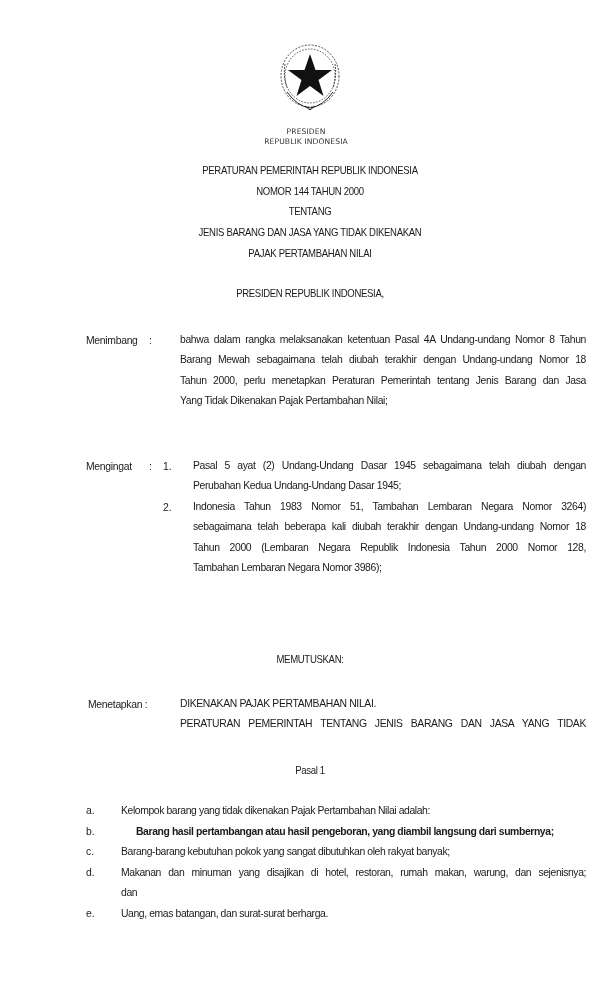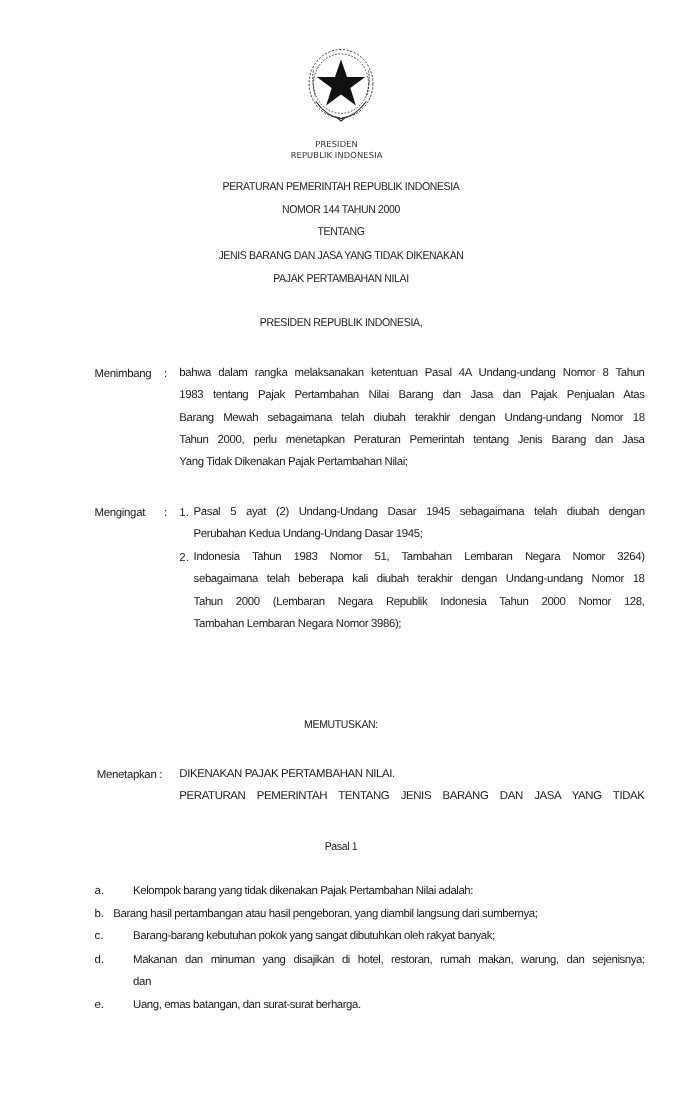--- a/index.html
+++ b/index.html
@@ -18,21 +18,21 @@
     .center-line {
       position: absolute; left: 0; width: 620px; text-align: center;
       font-size: 10.4px; letter-spacing: -0.35px; transform: scaleX(0.92); transform-origin: 310px 0;
     }
     .label { position: absolute; font-size: 10.4px; letter-spacing: -0.3px; white-space: nowrap; }
     .colon { position: absolute; font-size: 10.4px; }
     .para {
       position: absolute; font-size: 10.4px; letter-spacing: -0.35px; line-height: 20.3px;
       text-align: justify; text-align-last: left;
     }
-    .line { display: block; white-space: nowrap; text-align: justify; text-align-last: justify; }
+    .line { display: block; white-space: nowrap; text-align: justify; text-align-last: justify; margin-left: 17px; }
     .line.last { text-align-last: left; }
     .num { position: absolute; font-size: 10.4px; }
     .list-item { position: absolute; font-size: 10.4px; letter-spacing: -0.4px; white-space: nowrap; }
   </style>
 </head>
 <body>
 
 <div class="page">
 
   <svg class="emblem" viewBox="0 0 66 76">
@@ -54,21 +54,20 @@
   <div class="center-line" style="top:206px;">TENTANG</div>
   <div class="center-line" style="top:227px;">JENIS BARANG DAN JASA YANG TIDAK DIKENAKAN</div>
   <div class="center-line" style="top:248px;">PAJAK PERTAMBAHAN NILAI</div>
 
   <div class="center-line" style="top:288px;">PRESIDEN REPUBLIK INDONESIA,</div>
 
   <div class="label" style="left:86px; top:335px;">Menimbang</div>
   <div class="colon" style="left:149px; top:335px;">:</div>
   <div class="para" style="left:163px; top:330px; width:423px;">
     <span class="line">bahwa dalam rangka melaksanakan ketentuan Pasal 4A Undang-undang Nomor 8 Tahun</span>
-    <span class="line">1983 tentang Pajak Pertambahan Nilai Barang dan Jasa dan Pajak Penjualan Atas</span>
     <span class="line">Barang Mewah sebagaimana telah diubah terakhir dengan Undang-undang Nomor 18</span>
     <span class="line">Tahun 2000, perlu menetapkan Peraturan Pemerintah tentang Jenis Barang dan Jasa</span>
     <span class="line last">Yang Tidak Dikenakan Pajak Pertambahan Nilai;</span>
   </div>
 
   <div class="label" style="left:86px; top:461px;text-align:center;">Mengingat</div>
   <div class="colon" style="left:149px; top:461px;">:</div>
 
   <div class="num" style="left:163px; top:461px;">1.</div>
   <div class="para" style="left:176px; top:456px; width:410px;">
@@ -91,21 +90,21 @@
     <span class="line last">DIKENAKAN PAJAK PERTAMBAHAN NILAI.</span>
     <span class="line">PERATURAN PEMERINTAH TENTANG JENIS BARANG DAN JASA YANG TIDAK</span>
   </div>
 
   <div class="center-line" style="top:765px;">Pasal 1</div>
 
   <div class="num" style="left:86px; top:805px;">a.</div>
   <div class="list-item" style="left:121px; top:805px;">Kelompok barang yang tidak dikenakan Pajak Pertambahan Nilai adalah:</div>
 
   <div class="num" style="left:86px; top:826px;">b.</div>
-  <div class="list-item" style="left:103px; top:826px;">Barang hasil pertambangan atau hasil pengeboran, yang diambil langsung dari sumbernya;</div>
+  <div class="list-item" style="left:136px; top:826px;font-weight:bold;">Barang hasil pertambangan atau hasil pengeboran, yang diambil langsung dari sumbernya;</div>
 
   <div class="num" style="left:86px; top:846px;">c.</div>
   <div class="list-item" style="left:121px; top:846px;">Barang-barang kebutuhan pokok yang sangat dibutuhkan oleh rakyat banyak;</div>
 
   <div class="num" style="left:86px; top:867px;">d.</div>
   <div class="list-item" style="left:121px; top:867px; width:465px; text-align:justify; text-align-last:justify;">Makanan dan minuman yang disajikan di hotel, restoran, rumah makan, warung, dan sejenisnya;</div>
   <div class="list-item" style="left:121px; top:887px;">dan</div>
 
   <div class="num" style="left:86px; top:908px;">e.</div>
   <div class="list-item" style="left:121px; top:908px;">Uang, emas batangan, dan surat-surat berharga.</div>

